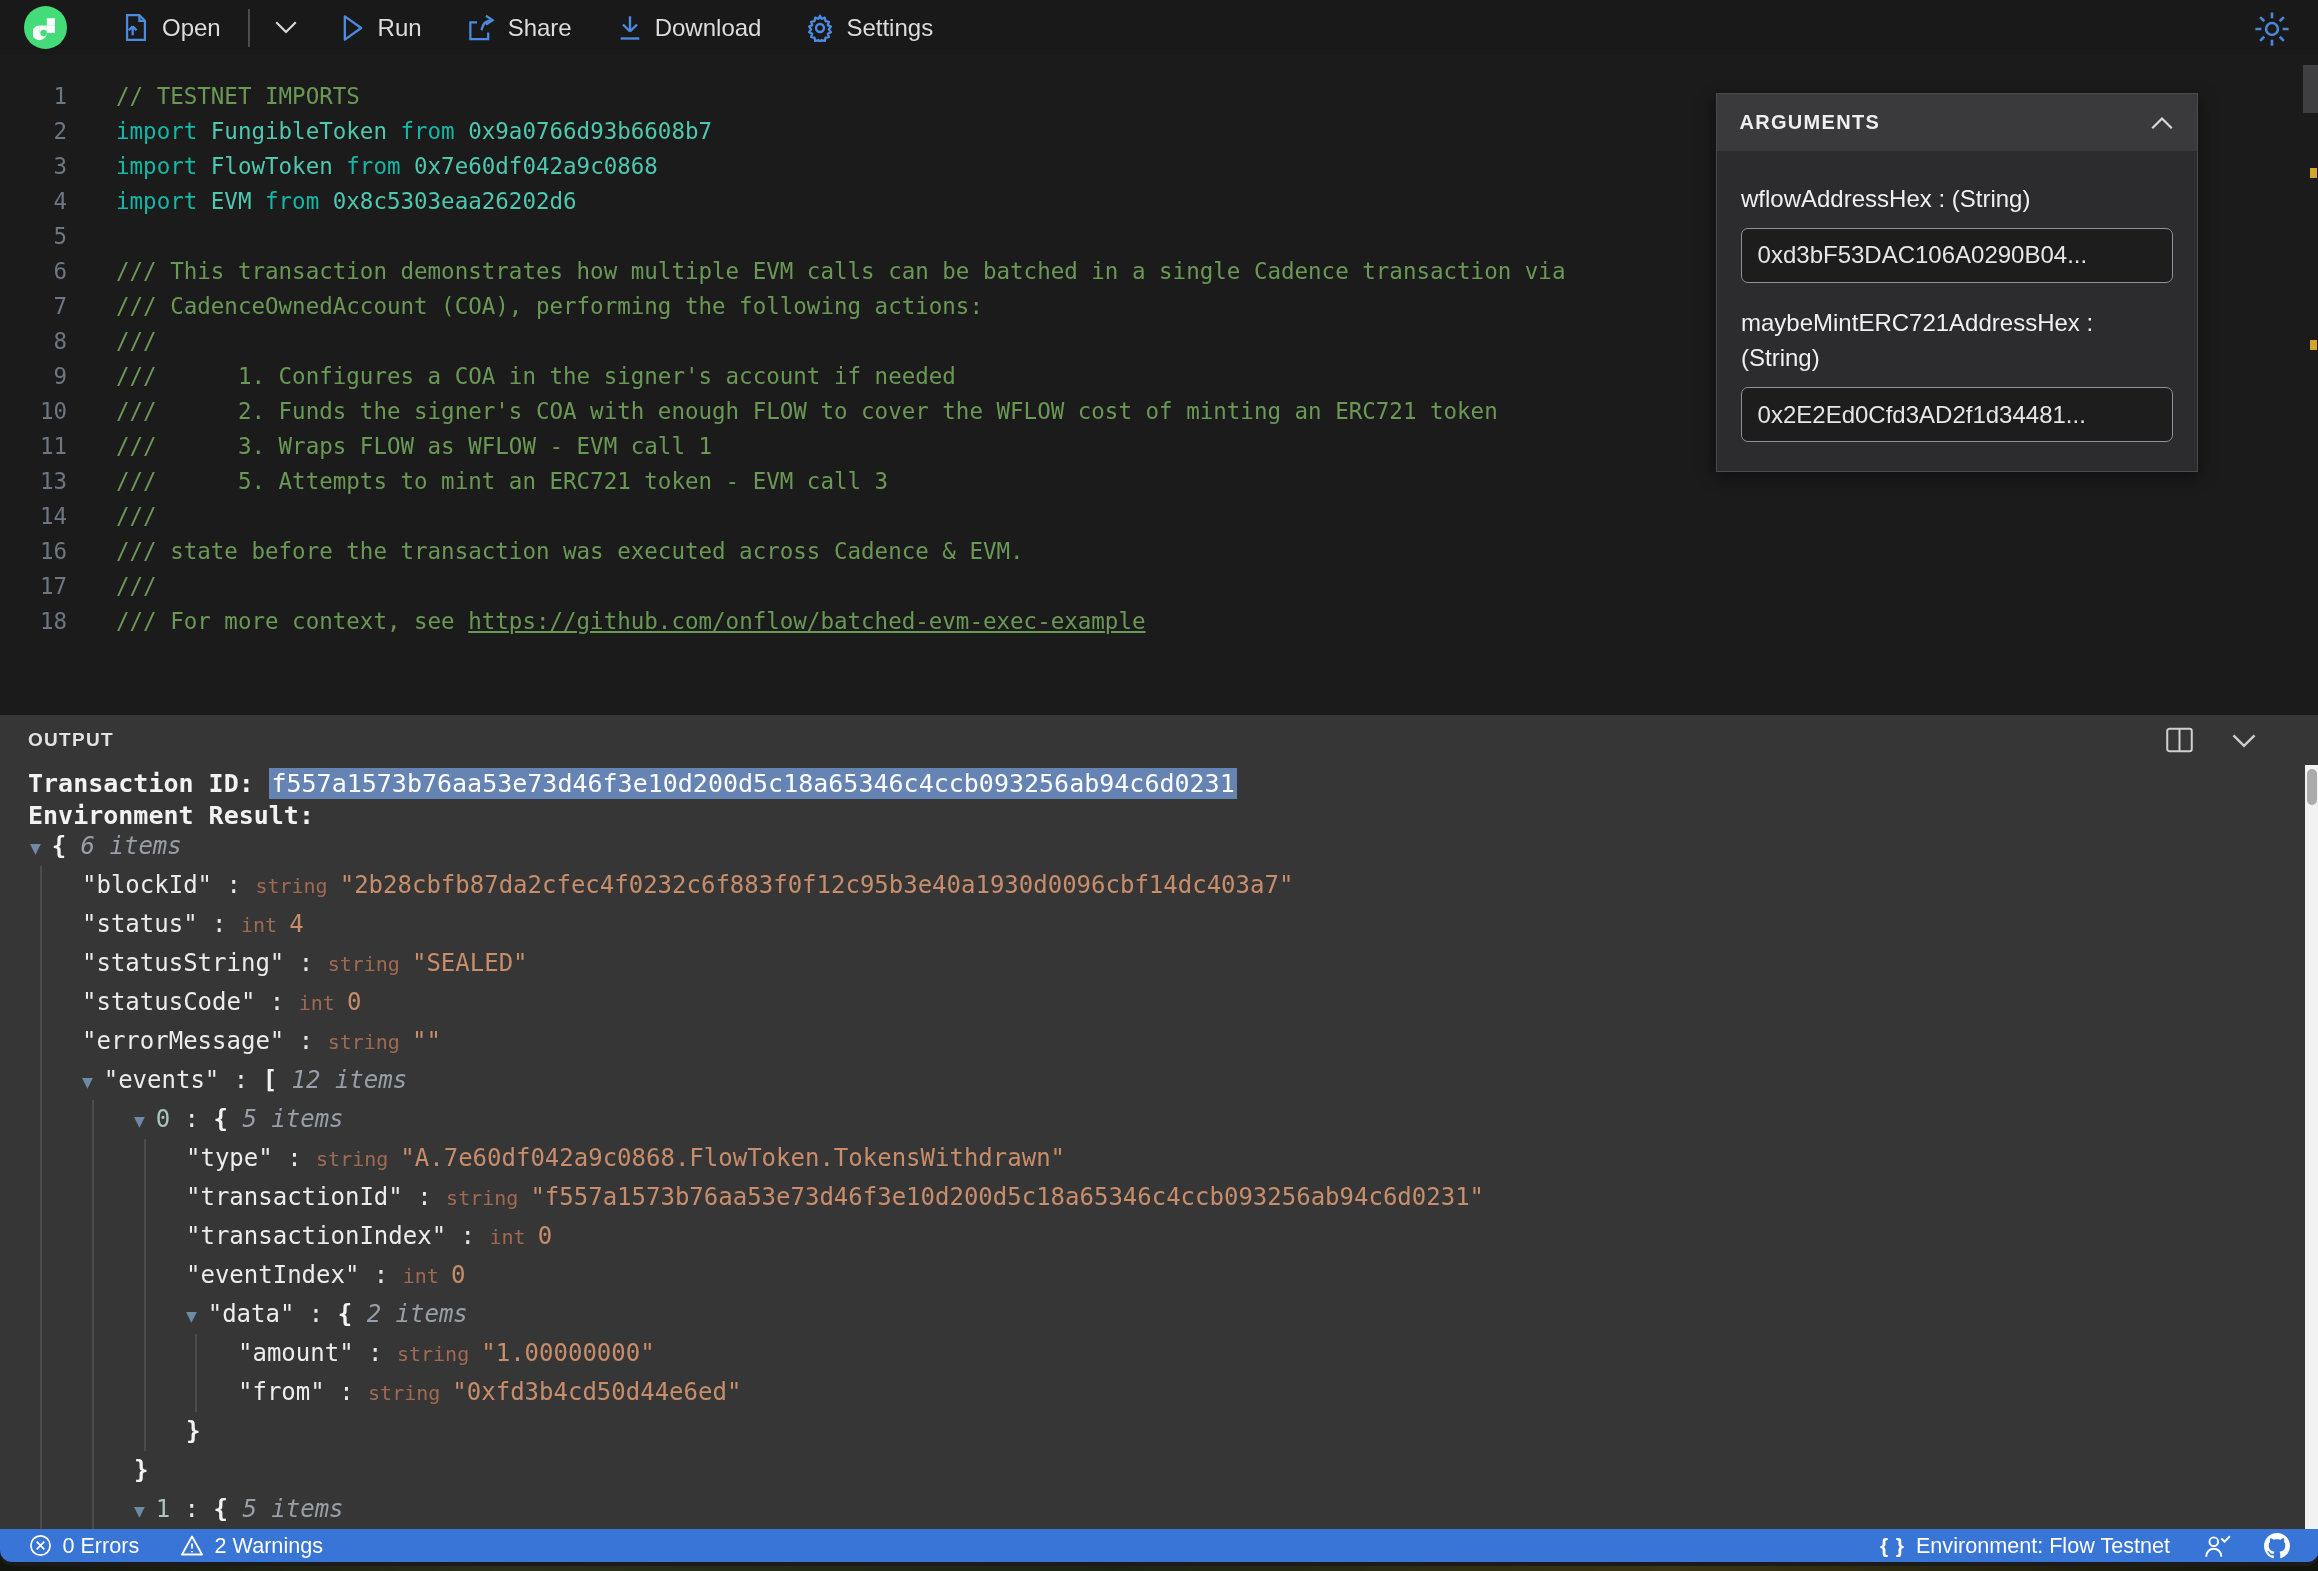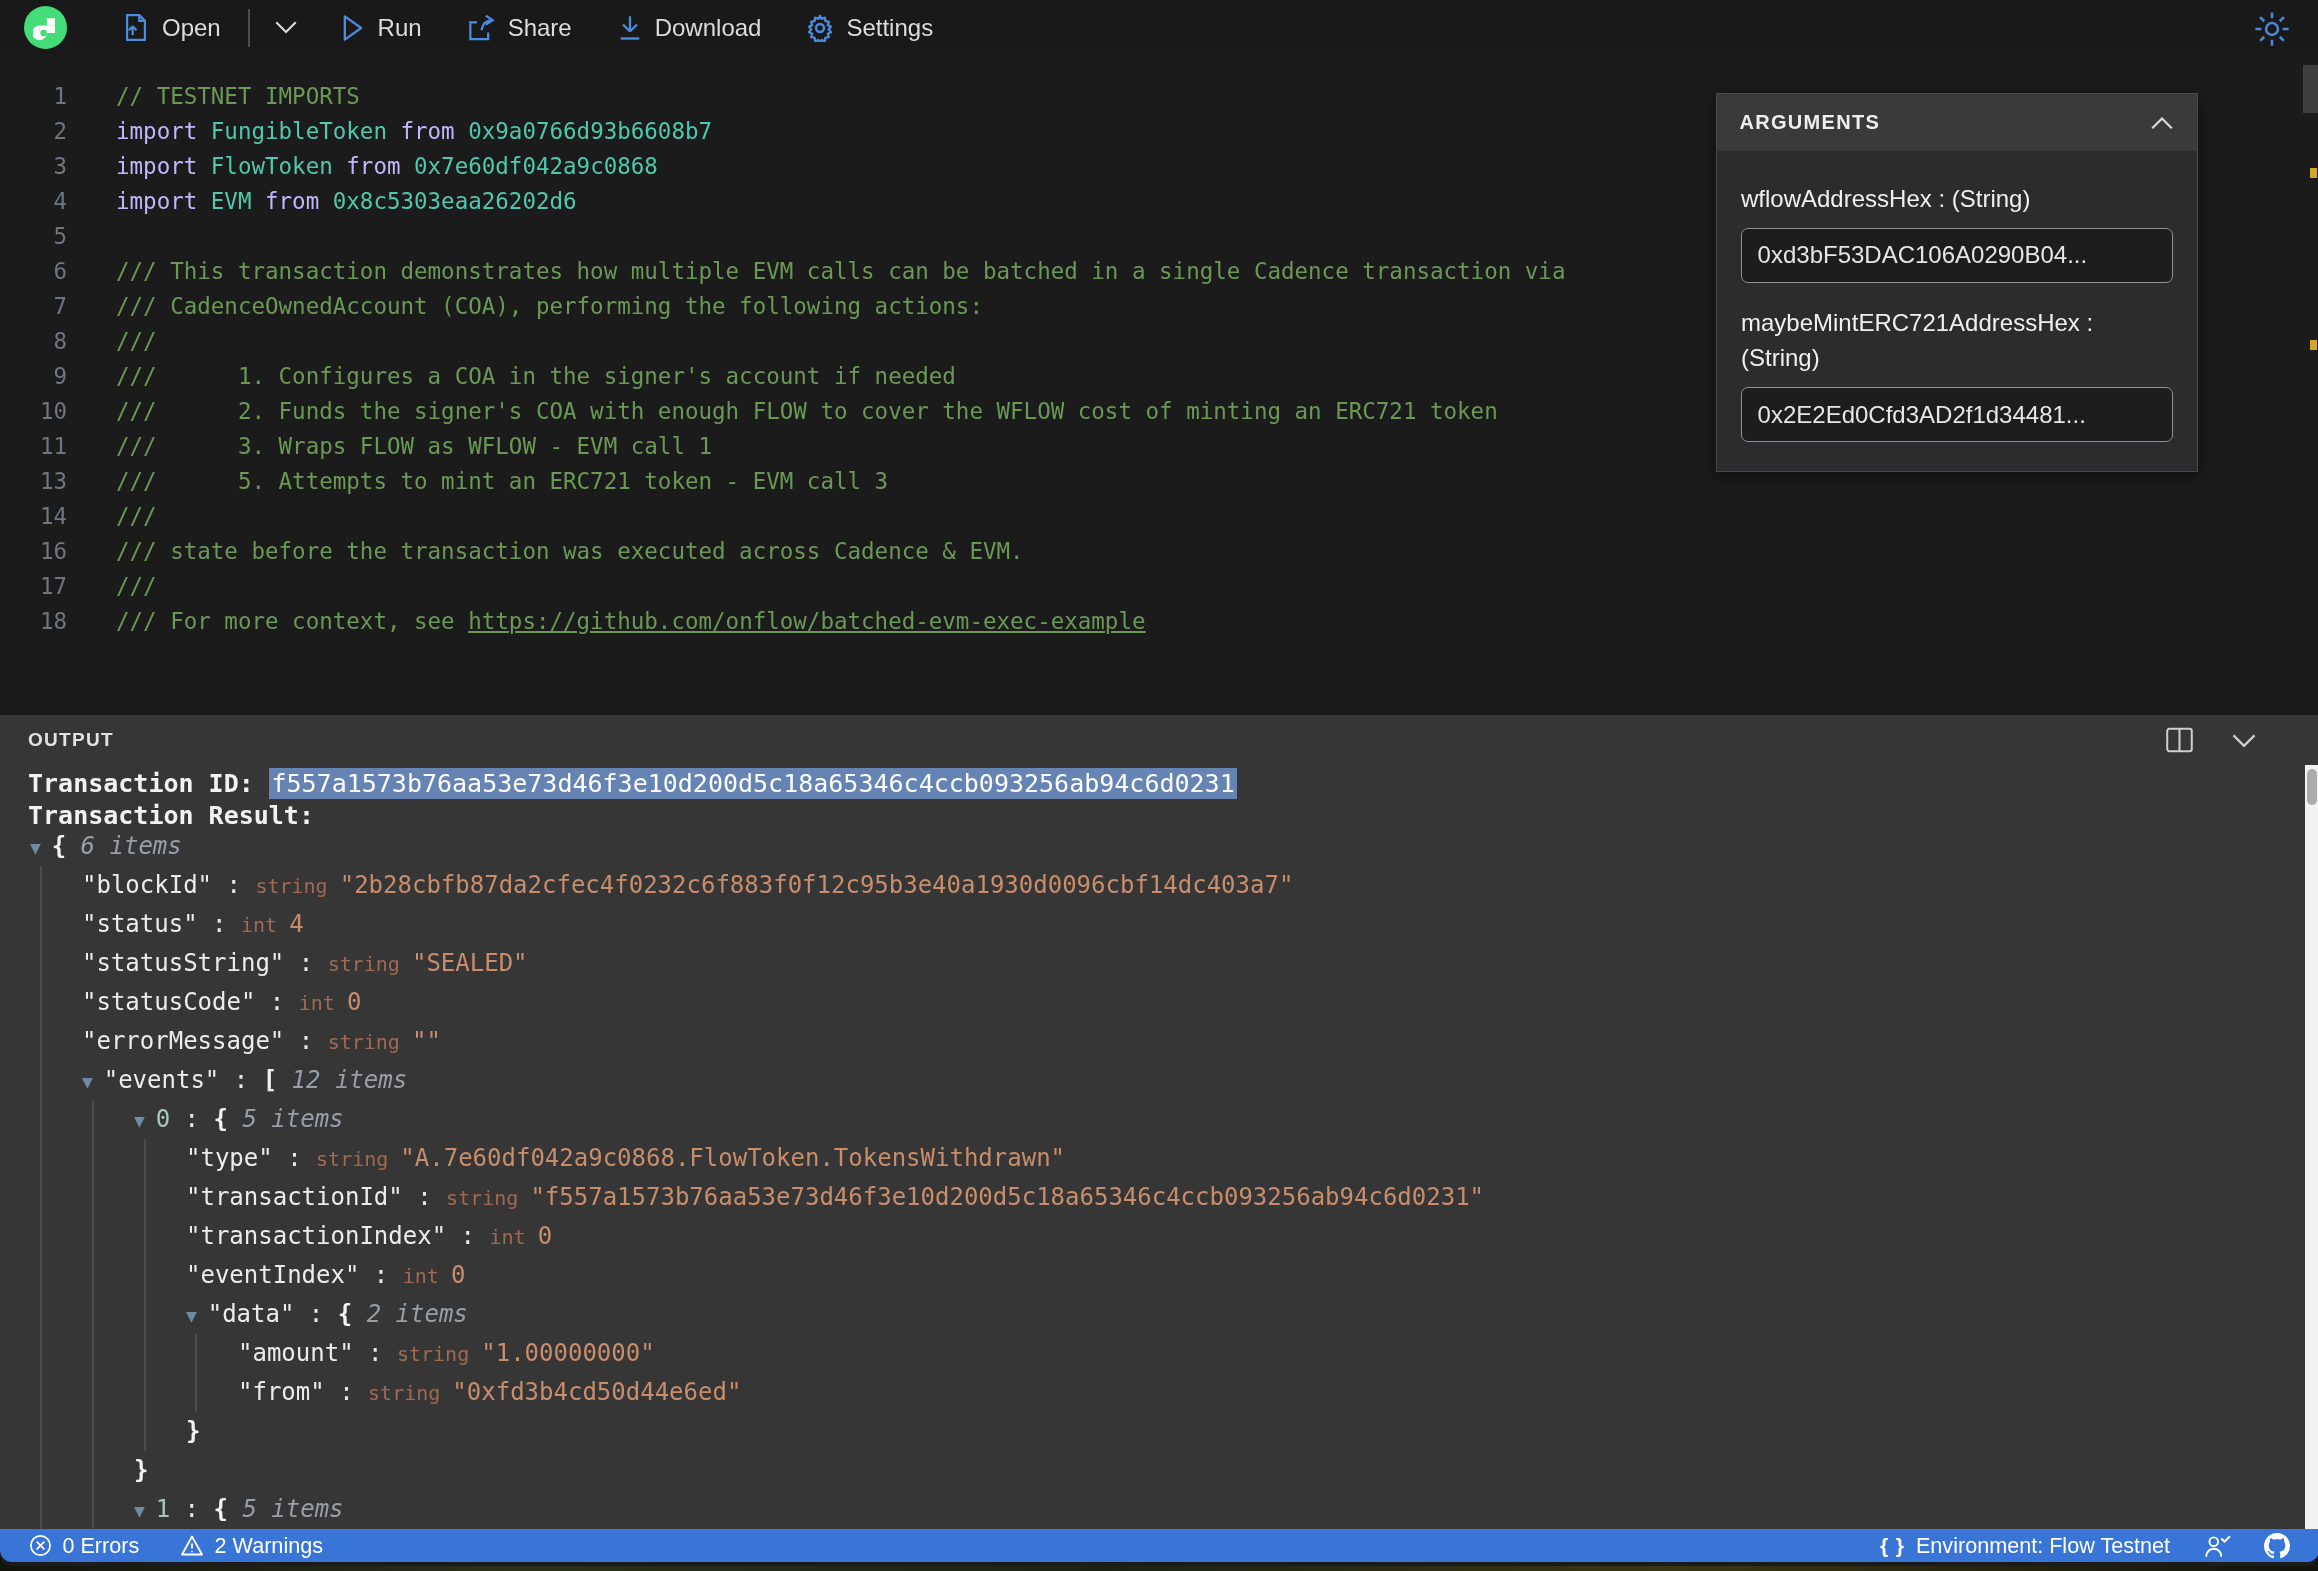--- a/index.html
+++ b/index.html
@@ -28,21 +28,21 @@
   .tb-chevron{ margin-right:41px; display:flex; align-items:center; cursor:pointer; }
   .sun{ position:absolute; right:28px; top:10.4px; cursor:pointer; }
 
   
   .main{ height:660px; background:#1b1b1b; position:relative; overflow:hidden; flex:0 0 auto; }
   .code-area{ padding-top:24px; font-family:"DejaVu Sans Mono", monospace; font-size:22.5px; }
   .cline{ height:35px; line-height:35px; white-space:pre; display:flex; }
   .ln{ width:67px; text-align:right; color:#6e7681; flex:0 0 auto; }
   .ctext{ padding-left:49px; }
   .tk-cm{ color:#6A9955; }
-  .tk-kw{ color:#c4b5fd; }
+  .tk-kw{ color:#14b8a6; }
   .tk-ty{ color:#4EC9B0; }
   .tk-lnk{ color:#6A9955; text-decoration:underline; cursor:pointer; }
 
   
   .ed-ruler{ position:absolute; right:0; top:0; bottom:0; width:15.6px; }
   .ed-thumb{ position:absolute; top:10.4px; right:0; width:15.6px; height:48px; background:#3f3f42; }
   .warn-mark{ position:absolute; right:1.7px; width:7.8px; height:9.5px; background:#d0a62c; }
 
   
   .args-panel{ position:absolute; left:1716px; top:38px; width:482px;
@@ -212,21 +212,21 @@
       <svg width="29" height="26" viewBox="0 0 26 22" fill="none" stroke-width="1.8">
         <rect x="2" y="1" width="22" height="20" rx="2"></rect>
         <path d="M13 1 v20"></path>
       </svg>
       <svg width="28" height="26" viewBox="0 0 24 16" fill="none" stroke-width="2">
         <path d="M3 4 l9 9 9-9"></path>
       </svg>
     </div>
 
     <div class="tx-line tx-id-line mono"><span>Transaction ID: </span><span class="hl">f557a1573b76aa53e73d46f3e10d200d5c18a65346c4ccb093256ab94c6d0231</span></div>
-    <div class="tx-line tx-res-line mono">Transaction Result:</div>
+    <div class="tx-line tx-res-line mono">Environment Result:</div>
 
     <div class="json-tree mono">
         <div class="jrow" style="padding-left: 30px;"><span class="jp-arrow">▼ </span><span class="jp-brace">{ </span><span class="jp-items">6 items</span></div>
         <div class="jrow" style="padding-left: 82px;"><span class="guide" style="left: 40px;"></span><span class="jp-key">"blockId"</span><span class="jp-colon"> : </span><span class="jp-type">string </span><span class="jp-str">"2b28cbfb87da2cfec4f0232c6f883f0f12c95b3e40a1930d0096cbf14dc403a7"</span></div>
         <div class="jrow" style="padding-left: 82px;"><span class="guide" style="left: 40px;"></span><span class="jp-key">"status"</span><span class="jp-colon"> : </span><span class="jp-type">int </span><span class="jp-num">4</span></div>
         <div class="jrow" style="padding-left: 82px;"><span class="guide" style="left: 40px;"></span><span class="jp-key">"statusString"</span><span class="jp-colon"> : </span><span class="jp-type">string </span><span class="jp-str">"SEALED"</span></div>
         <div class="jrow" style="padding-left: 82px;"><span class="guide" style="left: 40px;"></span><span class="jp-key">"statusCode"</span><span class="jp-colon"> : </span><span class="jp-type">int </span><span class="jp-num">0</span></div>
         <div class="jrow" style="padding-left: 82px;"><span class="guide" style="left: 40px;"></span><span class="jp-key">"errorMessage"</span><span class="jp-colon"> : </span><span class="jp-type">string </span><span class="jp-str">""</span></div>
         <div class="jrow" style="padding-left: 82px;"><span class="guide" style="left: 40px;"></span><span class="jp-arrow">▼ </span><span class="jp-key">"events"</span><span class="jp-colon"> : </span><span class="jp-brace">[ </span><span class="jp-items">12 items</span></div>
         <div class="jrow" style="padding-left: 134px;"><span class="guide" style="left: 40px;"></span><span class="guide" style="left: 92px;"></span><span class="jp-arrow">▼ </span><span class="jp-index">0</span><span class="jp-colon"> : </span><span class="jp-brace">{ </span><span class="jp-items">5 items</span></div>

